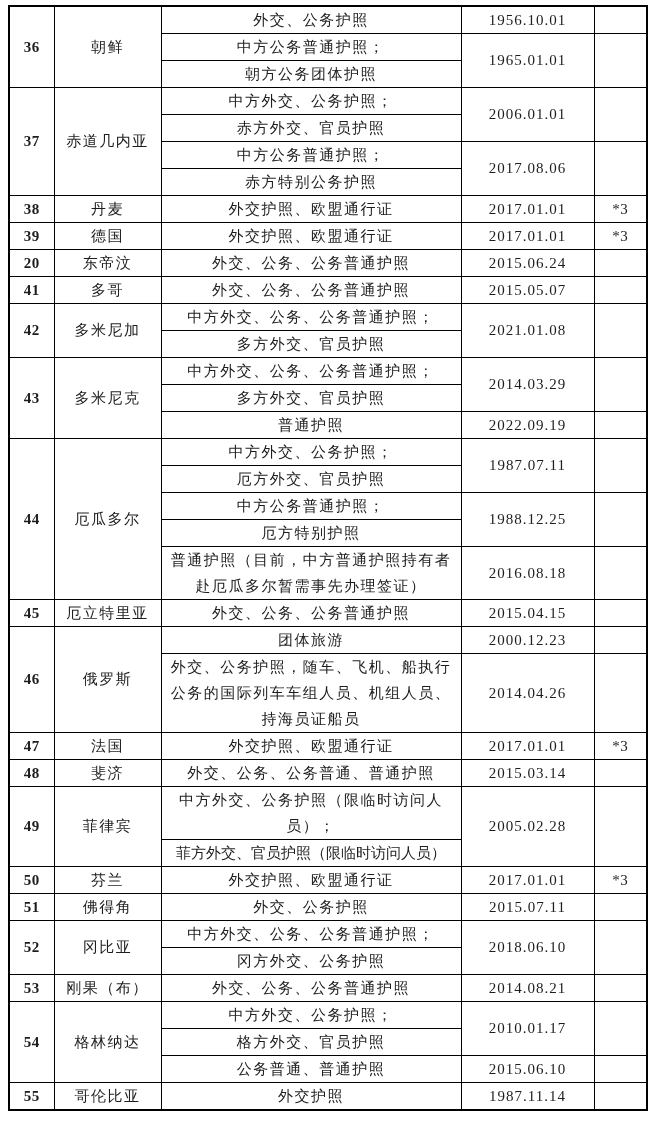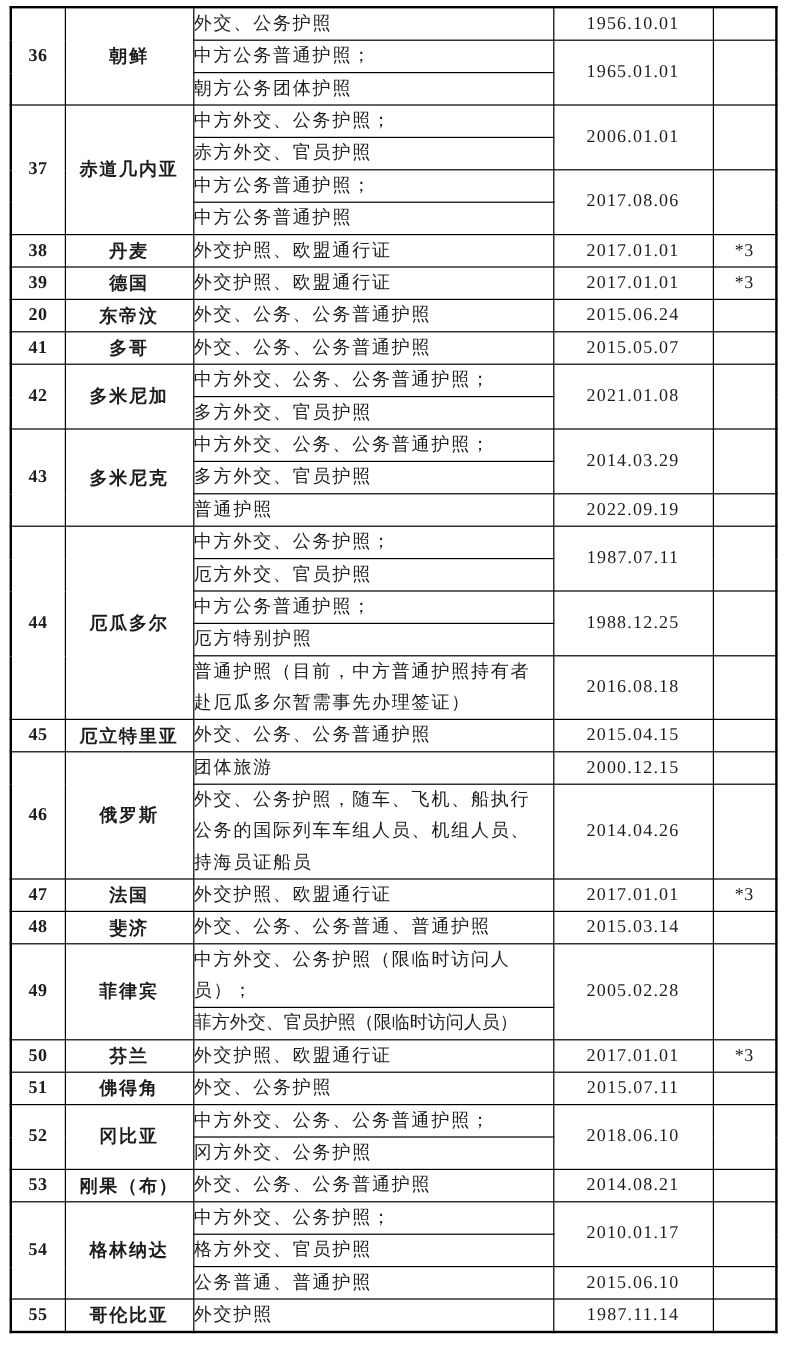--- a/index.html
+++ b/index.html
@@ -38,24 +38,23 @@
   td.no {
     text-align: center;
     font-size: 16px;
     letter-spacing: 0.5px;
     font-weight: bold;
   }
   td.country {
     text-align: center;
     letter-spacing: 1.5px;
     padding: 0 2px;
-    font-weight: bold;
   }
   td.passport {
-    text-align: left;
+    text-align: center;
     padding: 1px 4px 1px 10px;
   }
   .p-line {
     white-space: nowrap;
     line-height: 26px;
     letter-spacing: 1.5px;
   }
   .p-line.tight { letter-spacing: 0; }
   td.date {
     text-align: center;
@@ -118,21 +117,21 @@
         </tr>
         <tr>
           <td class="passport">
             <div class="p-line">中方公务普通护照；</div>
           </td>
           <td class="date" rowspan="2">2017.08.06</td>
           <td class="note" rowspan="2"></td>
         </tr>
         <tr>
           <td class="passport">
-            <div class="p-line">中方公务普通护照</div>
+            <div class="p-line">赤方特别公务护照</div>
           </td>
         </tr>
         <tr>
           <td class="no">38</td>
           <td class="country">丹麦</td>
           <td class="passport">
             <div class="p-line">外交护照、欧盟通行证</div>
           </td>
           <td class="date">2017.01.01</td>
           <td class="note">*3</td>
@@ -241,21 +240,21 @@
           </td>
           <td class="date">2015.04.15</td>
           <td class="note"></td>
         </tr>
         <tr>
           <td class="no" rowspan="2">46</td>
           <td class="country" rowspan="2">俄罗斯</td>
           <td class="passport">
             <div class="p-line">团体旅游</div>
           </td>
-          <td class="date">2000.12.15</td>
+          <td class="date">2000.12.23</td>
           <td class="note"></td>
         </tr>
         <tr>
           <td class="passport">
             <div class="p-line">外交、公务护照，随车、飞机、船执行</div>
             <div class="p-line">公务的国际列车车组人员、机组人员、</div>
             <div class="p-line">持海员证船员</div>
           </td>
           <td class="date">2014.04.26</td>
           <td class="note"></td>

